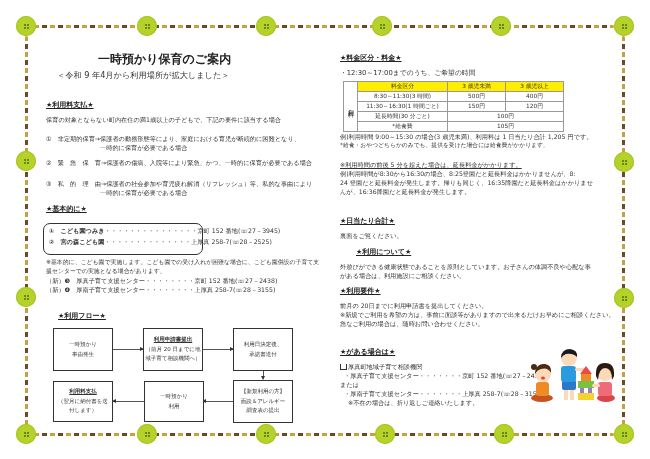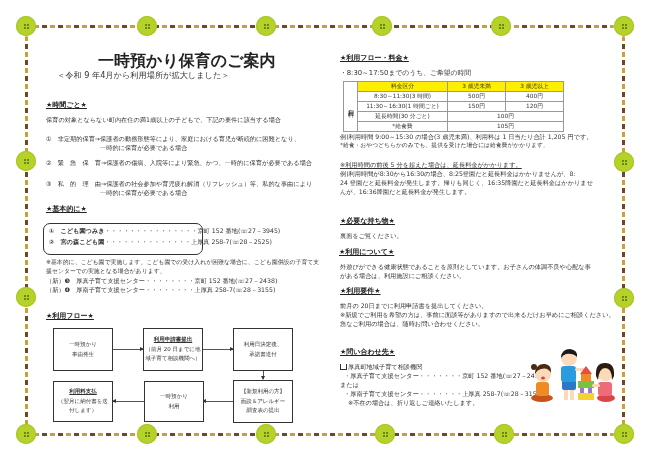--- a/index.html
+++ b/index.html
@@ -8,21 +8,21 @@
 
   
   .stitch-h { position: absolute; height: 3px; background-image: repeating-linear-gradient(90deg, #c9a03a 0 5px, transparent 5px 8px, #6b4a2a 8px 13px, transparent 13px 16px); border-radius: 2px; }
   .stitch-v { position: absolute; width: 3px; background-image: repeating-linear-gradient(180deg, #c9a03a 0 5px, transparent 5px 8px, #6b4a2a 8px 13px, transparent 13px 16px); border-radius: 2px; }
   .button { position: absolute; width: 20px; height: 20px; border-radius: 50%; background: #b5d22b; box-shadow: inset 0 0 0 1px #a8c520; }
   .button::before, .button::after { content: ""; position: absolute; width: 2px; height: 2px; background: #556b14; border-radius: 50%; box-shadow: 3px 0 0 #556b14, 0 3px 0 #556b14, 3px 3px 0 #556b14; }
   .button::before { left: 8px; top: 8px; }
   .button::after { display:none; }
 
   .t { position: absolute; font-size: 6.2px; line-height: 1.5; white-space: nowrap; color: #333; }
-  .h-title { position: absolute; left: 98px; top: 51px; font-size: 16px; font-weight: bold; color: #222; }
+  .h-title { position: absolute; left: 98px; top: 51px; font-size: 12px; font-weight: bold; color: #222; }
   .h-sub { position: absolute; left: 57px; top: 70px; font-size: 8.2px; color: #333; }
   .sec { position: absolute; font-size: 7px; font-weight: bold; text-decoration: underline; color: #222; white-space: nowrap; }
 
   .place-box { position: absolute; left: 43px; top: 223px; width: 160px; height: 32px; border: 1.2px solid #333; border-radius: 7px; }
 
   .flow-box { position: absolute; border: 1px solid #333; background: #fff; font-size: 5.5px; text-align: center; display: flex; flex-direction: column; align-items: center; justify-content: center; line-height: 1.7; color: #333; }
   .flow-box .b { font-weight: bold; text-decoration: underline; }
   .arrow-h { position: absolute; height: 1px; background: #555; }
   .arrow-h.right::after { content: ""; position: absolute; right: -1px; top: -2px; border-left: 4px solid #333; border-top: 2.5px solid transparent; border-bottom: 2.5px solid transparent; }
   .arrow-h.left::after { content: ""; position: absolute; left: -1px; top: -2px; border-right: 4px solid #333; border-top: 2.5px solid transparent; border-bottom: 2.5px solid transparent; }
@@ -64,21 +64,21 @@
   <div class="button" style="left:137px; top:424px;"></div>
   <div class="button" style="left:256px; top:424px;"></div>
   <div class="button" style="left:375px; top:424px;"></div>
   <div class="button" style="left:494px; top:424px;"></div>
   <div class="button" style="left:614px; top:424px;"></div>
 </div>
 
 <div class="h-title">一時預かり保育のご案内</div>
 <div class="h-sub">＜令和 9 年4月から利用場所が拡大しました＞</div>
 
-<div class="sec" style="left:46px; top:100px;">★時間ごと★</div>
+<div class="sec" style="left:46px; top:100px;">★利用料支払★</div>
 <div class="t" style="left:46px; top:115px;">保育の対象とならない町内在住の満1歳以上の子どもで、下記の要件に該当する場合</div>
 
 <div class="t" style="left:46px; top:134px;">①　非定期的保育→保護者の勤務形態等により、家庭における育児が断続的に困難となり、</div>
 <div class="t" style="left:100px; top:143px;">一時的に保育が必要である場合</div>
 <div class="t" style="left:46px; top:158px;">②　緊　急　保　育→保護者の傷病、入院等により緊急、かつ、一時的に保育が必要である場合</div>
 <div class="t" style="left:46px; top:179px;">③　私　的　理　由→保護者の社会参加や育児疲れ解消（リフレッシュ）等、私的な事由により</div>
 <div class="t" style="left:100px; top:188px;">一時的に保育が必要である場合</div>
 
 <div class="sec" style="left:46px; top:204px;">★基本的に★</div>
 <div class="place-box"></div>
@@ -86,21 +86,21 @@
   <span>①　こども園つみき</span><span style="font-weight:normal;">・・・・・・・・・・・・・・・</span><span style="font-weight:normal;">京町 152 番地(☏27－3945)</span>
 </div>
 <div class="t" style="left:49px; top:237px; font-weight:bold;">
   <span>②　宮の森こども園</span><span style="font-weight:normal;">・・・・・・・・・・・・・・</span><span style="font-weight:normal;">上厚真 258-7(☏28－2525)</span>
 </div>
 <div class="t" style="left:46px; top:258px; font-size:5.9px;">※基本的に、こども園で実施します。こども園での受け入れが困難な場合に、こども園併設の子育て支</div>
 <div class="t" style="left:46px; top:267px; font-size:5.9px;">援センターでの実施となる場合があります。</div>
 <div class="t" style="left:46px; top:276px;">（新）❸　厚真子育て支援センター・・・・・・・・京町 152 番地(☏27－2438)</div>
 <div class="t" style="left:46px; top:285px;">（新）❹　厚南子育て支援センター・・・・・・・・上厚真 258-7(☏28－3155)</div>
 
-<div class="sec" style="left:46px; top:311px;">★利用フロー★</div>
+<div class="sec" style="left:58px; top:311px;">★利用フロー★</div>
 
 <div class="flow-box" style="left:53px; top:328px; width:60px; height:43px;">
   <span>一時預かり</span>
     <span>事由発生</span>
 </div>
 <div class="arrow-h right" style="left:113px; top:349px; width:30px;"></div>
 <div class="flow-box" style="left:143px; top:328px; width:60px; height:43px;">
   <span class="b">利用申請書提出</span>
     <span>（前月 20 日までに地</span>
     <span>域子育て相談機関へ）</span>
@@ -121,22 +121,22 @@
   <span>一時預かり</span>
     <span>利用</span>
 </div>
 <div class="arrow-h left" style="left:113px; top:401px; width:31px;"></div>
 <div class="flow-box" style="left:53px; top:381px; width:60px; height:41px;">
   <span class="b">利用料支払</span>
     <span>（翌月に納付書を送</span>
     <span>付します）</span>
 </div>
 
-<div class="sec" style="left:340px; top:53px;">★利用フロー・料金★</div>
-<div class="t" style="left:340px; top:68px; font-size:6.8px;">・8:30～17:50までのうち、ご希望の時間</div>
+<div class="sec" style="left:340px; top:53px;">★料金区分・料金★</div>
+<div class="t" style="left:340px; top:68px; font-size:6.8px;">・12:30～17:00までのうち、ご希望の時間</div>
 
 <table class="fee">
   <tbody>
       <tr>
     <td class="side" rowspan="5">利用料</td>
     <td class="hd" style="width:90px;">料金区分</td>
     <td class="hd" style="width:58px;">3 歳児未満</td>
     <td class="hd" style="width:58px;">3 歳児以上</td>
   </tr>
   <tr>
@@ -160,33 +160,33 @@
 </tbody>
   </table>
 
 <div class="t" style="left:340px; top:132px;">例)利用時間 9:00～15:30 の場合(3 歳児未満)、利用料は 1 日当たり合計 1,205 円です。</div>
 <div class="t" style="left:340px; top:141px; font-size:5.8px;">*給食・おやつどちらかのみでも、提供を受けた場合には給食費がかかります。</div>
 <div class="t ul" style="left:340px; top:160px;">※利用時間の前後 5 分を超えた場合は、延長料金がかかります。</div>
 <div class="t" style="left:340px; top:169px;">例)利用時間が8:30から16:30の場合、8:25登園だと延長料金はかかりませんが、8:</div>
 <div class="t" style="left:340px; top:178px;">24 登園だと延長料金が発生します。帰りも同じく、16:35降園だと延長料金はかかりませ</div>
 <div class="t" style="left:340px; top:187px;">んが、16:36降園だと延長料金が発生します。</div>
 
-<div class="sec" style="left:340px; top:216px;">★必要な持ち物★</div>
+<div class="sec" style="left:340px; top:216px;">★日当たり合計★</div>
 <div class="t" style="left:340px; top:231px;">裏面をご覧ください。</div>
 
-<div class="sec" style="left:339px; top:247px;">★利用について★</div>
+<div class="sec" style="left:356px; top:247px;">★利用について★</div>
 <div class="t" style="left:340px; top:262px;">外遊びができる健康状態であることを原則としています。お子さんの体調不良や心配な事</div>
 <div class="t" style="left:340px; top:271px;">がある場合は、利用施設にご相談ください。</div>
 
 <div class="sec" style="left:340px; top:286px;">★利用要件★</div>
 <div class="t" style="left:340px; top:301px;">前月の 20日までに利用申請書を提出してください。</div>
 <div class="t" style="left:340px; top:310px;">※新規でご利用を希望の方は、事前に面談等がありますので出来るだけお早めにご相談ください。</div>
 <div class="t" style="left:340px; top:319px;">急なご利用の場合は、随時お問い合わせください。</div>
 
-<div class="sec" style="left:340px; top:347px;">★問い合わせ先★</div>
+<div class="sec" style="left:340px; top:347px;">★がある場合は★</div>
 <div class="t" style="left:340px; top:362px;">
   <span style="display:inline-block; width:7px; height:6px; border:1px solid #333; border-top:none; position:relative; margin-right:1px; vertical-align:-1px;"></span><span>厚真町地域子育て相談機関</span>
 </div>
 <div class="t" style="left:344px; top:371px;">・厚真子育て支援センター・・・・・・・京町 152 番地(☏27－2438)</div>
 <div class="t" style="left:340px; top:380px;">または</div>
 <div class="t" style="left:344px; top:389px;">・厚南子育て支援センター・・・・・・・上厚真 258-7(☏28－3155)</div>
 <div class="t" style="left:348px; top:398px;">※不在の場合は、折り返しご連絡いたします。</div>
 
 <svg class="kids" viewBox="0 0 88 58">
 

